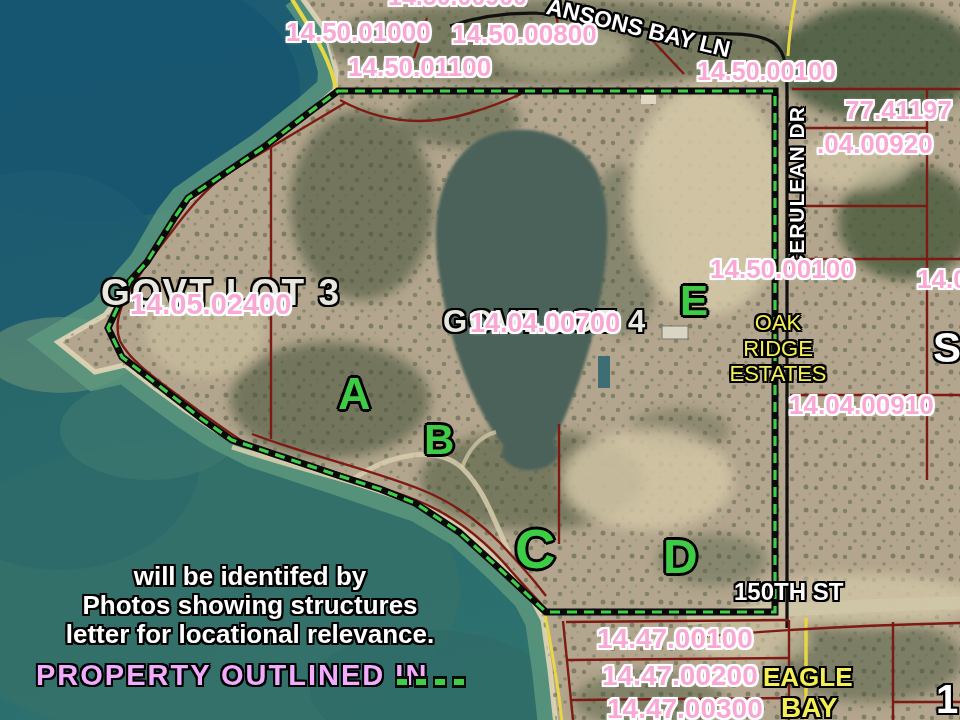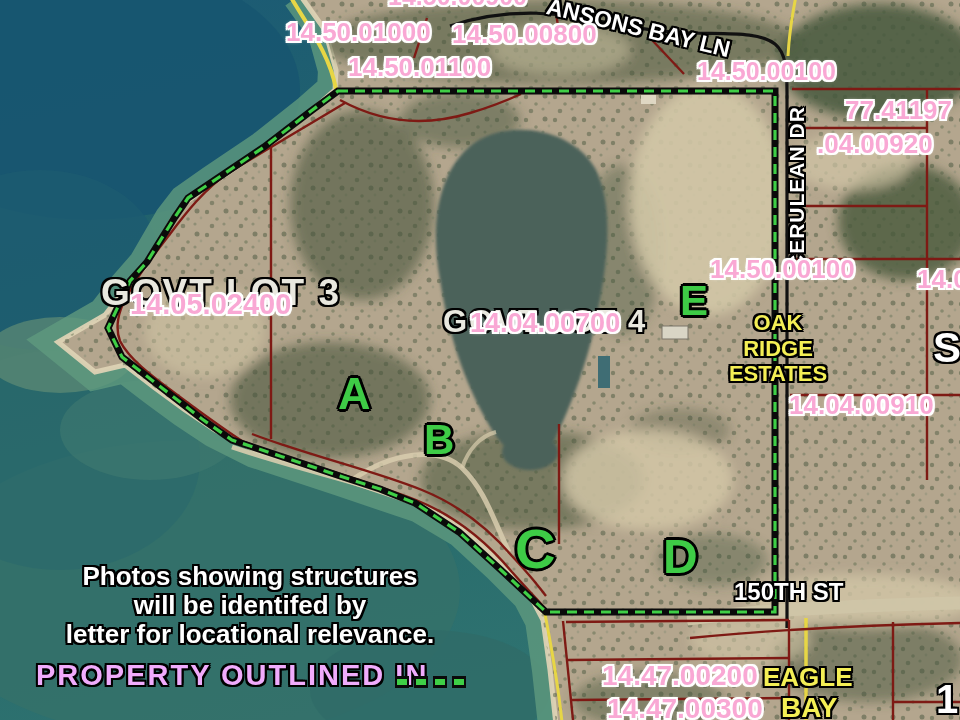--- a/index.html
+++ b/index.html
@@ -42,21 +42,21 @@
     text-shadow:-2px -2px 0 #000,2px -2px 0 #000,-2px 2px 0 #000,2px 2px 0 #000,
       -2px 0 0 #000,2px 0 0 #000,0 -2px 0 #000,0 2px 0 #000;
   }
   .caption-block{position:absolute;left:28px;top:562px;width:444px;text-align:center;z-index:3;}
   .caption-line{
     color:#fff;font-weight:bold;font-size:26px;line-height:29px;
     text-shadow:-2px -2px 0 #000,2px -2px 0 #000,-2px 2px 0 #000,2px 2px 0 #000,
       -2px 0 0 #000,2px 0 0 #000,0 -2px 0 #000,0 2px 0 #000;
   }
   .oakridge{position:absolute;left:716px;top:310px;width:124px;text-align:center;z-index:3;}
-  .oakridge div{font-size:22px;line-height:25.5px;font-weight:bold;}
+  .oakridge div{font-size:22px;line-height:25.5px;font-weight:normal;}
   .rot-bay{transform:rotate(13.5deg);transform-origin:0 0;}
   .rot-cerulean{transform:rotate(-90deg);transform-origin:0 0;letter-spacing:1px;}
 </style>
 </head>
 <body>
 
 <div id="stage">
 
   <svg width="960" height="720" viewBox="0 0 960 720">
     <defs>
@@ -203,29 +203,30 @@
   </div>
   <div class="lbl red" style="left:789px;top:392px;font-size:26px">14.04.00910</div>
 
   <div class="lbl marker" style="left:338px;top:370px;font-size:45px">A</div>
   <div class="lbl marker" style="left:424px;top:418px;font-size:42px">B</div>
   <div class="lbl marker" style="left:515px;top:520px;font-size:56px">C</div>
   <div class="lbl marker" style="left:663px;top:532px;font-size:48px">D</div>
   <div class="lbl marker" style="left:680px;top:279px;font-size:42px">E</div>
 
   <div class="lbl white" style="left:734px;top:579px;font-size:24px">150TH ST</div>
+  <div class="lbl red" style="left:597px;top:624px;font-size:28px">14.47.00100</div>
   <div class="lbl red" style="left:602px;top:661px;font-size:28px">14.47.00200</div>
   <div class="lbl red" style="left:607px;top:694px;font-size:28px">14.47.00300</div>
   <div class="lbl yellow" style="left:763px;top:664px;font-size:26px">EAGLE</div>
   <div class="lbl yellow" style="left:781px;top:693px;font-size:28px">BAY</div>
   <div class="lbl white" style="left:936px;top:678px;font-size:40px">1</div>
 
   <div class="caption-block">
+    <div class="caption-line">will be identifed by</div>
     <div class="caption-line">Photos showing structures</div>
-    <div class="caption-line">will be identifed by</div>
     <div class="caption-line">letter for locational relevance.</div>
   </div>
 
   <div class="lbl legend-green" style="left:36px;top:660px;font-size:29px">PROPERTY OUTLINED IN</div>
   <svg width="80" height="18" style="left:392px;top:673px;z-index:3">
     <line x1="3" y1="9" x2="77" y2="9" stroke="#0a0a0a" stroke-width="12" stroke-dasharray="14 5"></line>
     <line x1="3" y1="9" x2="77" y2="9" stroke="#3fcf46" stroke-width="6" stroke-dasharray="10 9" stroke-dashoffset="-2"></line>
   </svg>
 
 </div>

